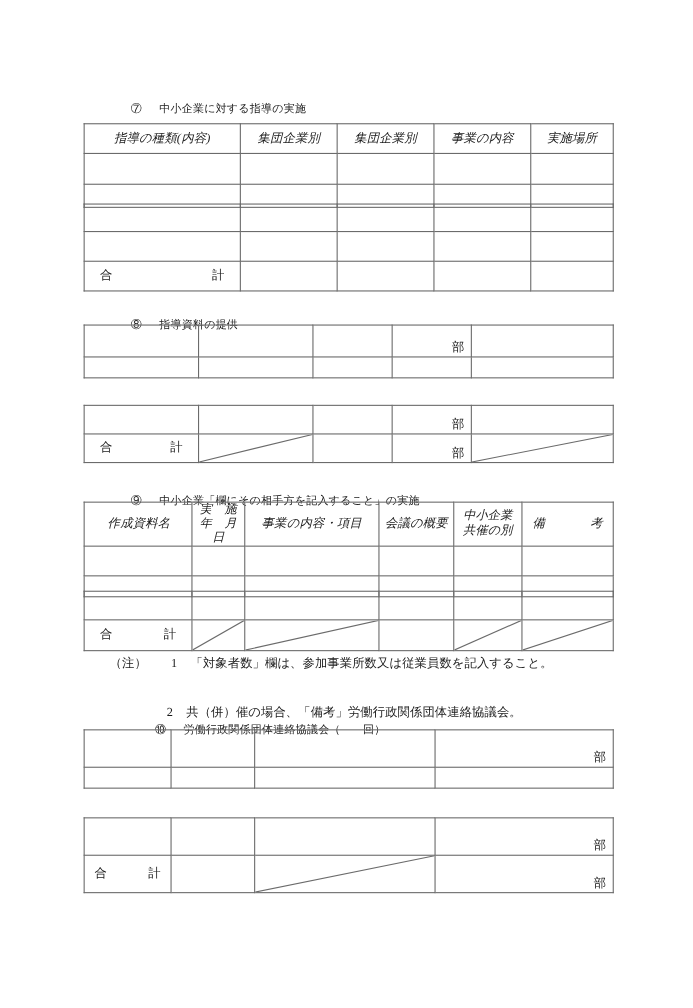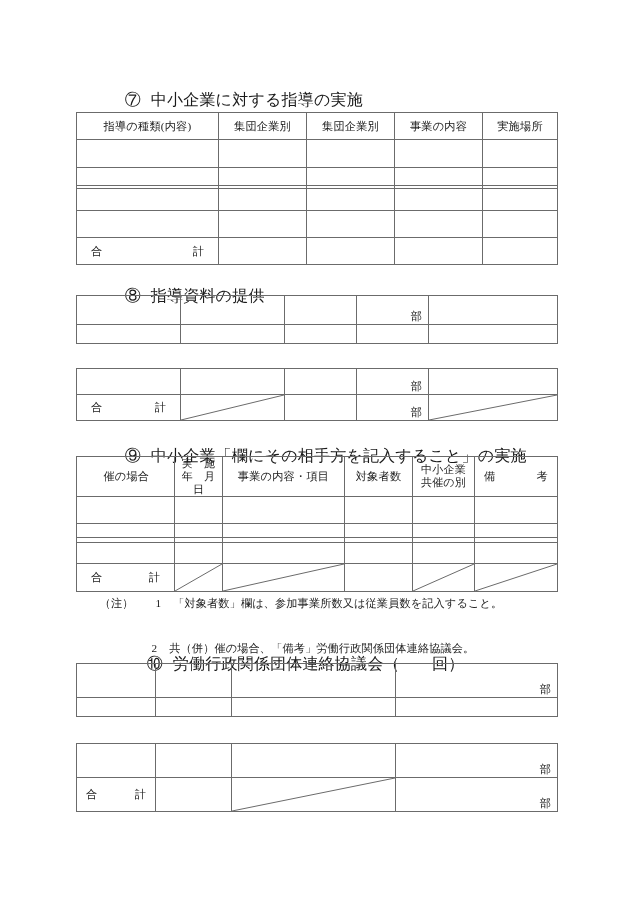--- a/index.html
+++ b/index.html
@@ -19,21 +19,21 @@
     position: absolute;
     left: 0; top: 0;
     width: 630px;
     height: 916px;
     overflow: hidden;
   }
 
   
   .heading {
     position: absolute;
-    font-size: 16px;
+    font-size: 10px;
     line-height: 16px;
     white-space: pre;
     letter-spacing: 0.2px;
   }
   .heading .num {
     display: inline-block;
     width: 26px;
   }
 
   
@@ -56,20 +56,21 @@
   .tbl td {
     border: 1px solid #6b6b6b;
     padding: 0;
     vertical-align: middle;
     text-align: center;
     position: relative;
     overflow: visible;
   }
   .tbl td.hd {
     letter-spacing: 0.2px;
+    font-style: italic;
   }
   
   .hd2 {
     line-height: 1.18;
     font-size: 11px;
   }
   .hd2 .l {
     display: block;
   }
 
@@ -278,27 +279,27 @@
     <colgroup>
       <col style="width:98px">
         <col style="width:48px">
         <col style="width:122px">
       <col style="width:68px">
         <col style="width:62px">
         <col style="width:83px">
     </colgroup>
     <tbody>
         <tr>
-      <td class="hd trk-s" style="height:34px">催の場合</td>
+      <td class="hd trk-s" style="height:34px">作成資料名</td>
       <td class="hd hd2">
         <span class="l">実　施</span>
         <span class="l">年　月　日</span>
       </td>
       <td class="hd">事業の内容・項目</td>
-      <td class="hd">対象者数</td>
+      <td class="hd">会議の概要</td>
       <td class="hd hd2">
         <span class="l">中小企業</span>
         <span class="l">共催の別</span>
       </td>
       <td class="hd">
         <span class="just pad-s">
           <span>備</span>
           <span>考</span>
         </span>
       </td>

